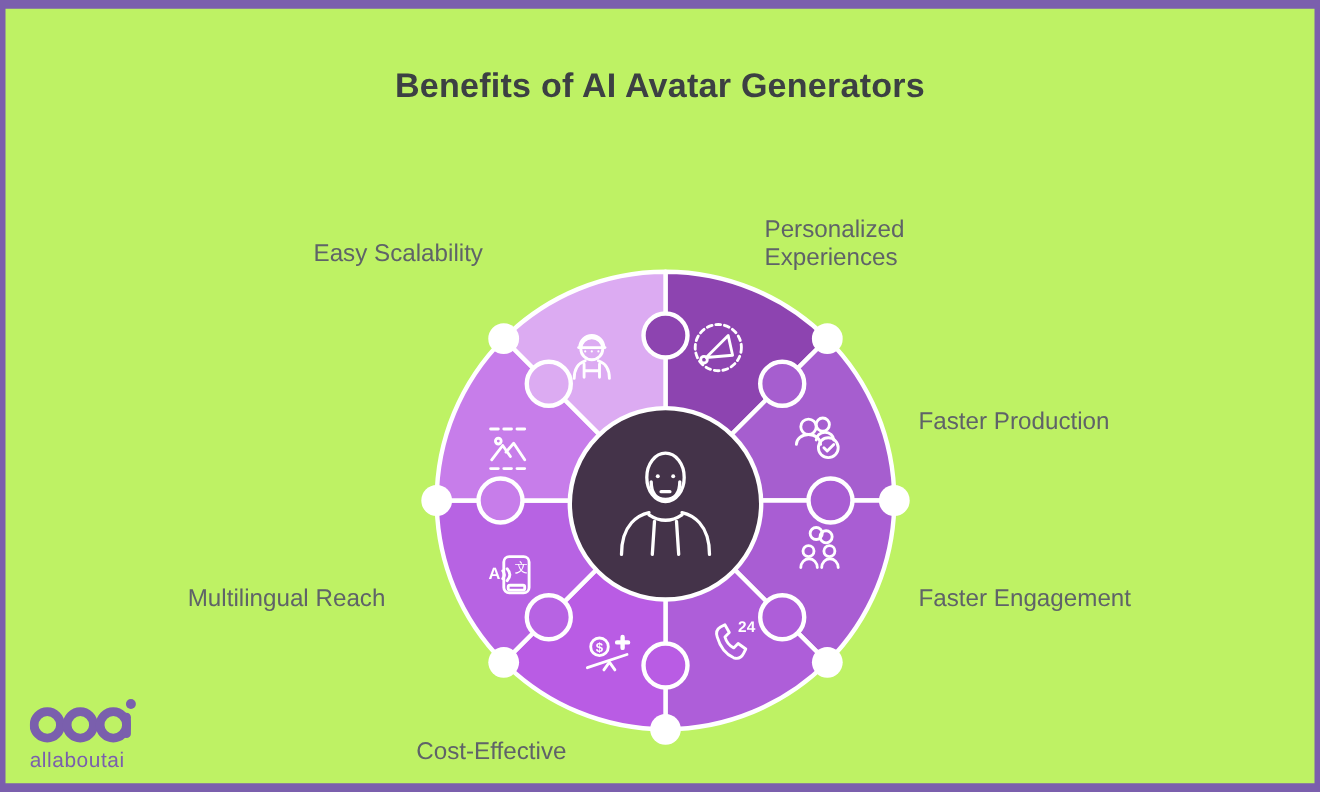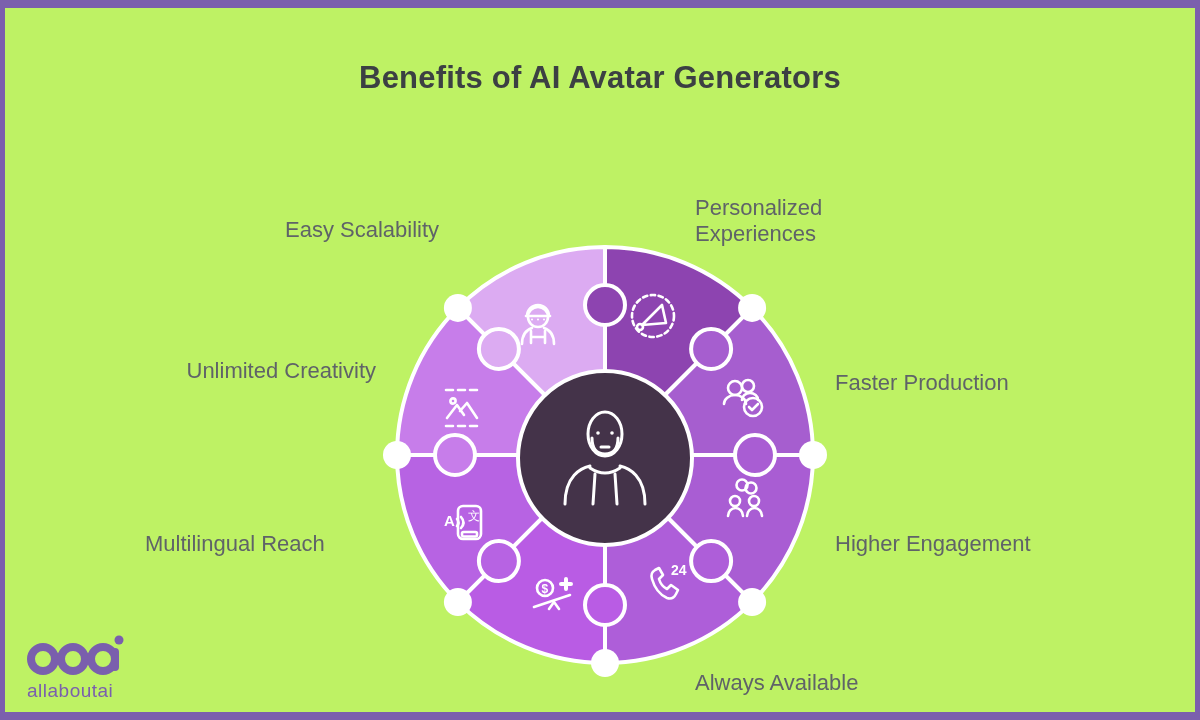--- a/index.html
+++ b/index.html
@@ -18,45 +18,44 @@
   }
   .seg-label{
     position:absolute; font-size:22px; color:#5f6368; line-height:26px;
   }
   .lbl-easy        {left:280px; top:209px; width:230px; text-align:left;}
   .lbl-personalized{left:690px; top:187px; width:150px; text-align:left;}
   .lbl-faster      {left:830px; top:362px;}
   .lbl-higher      {left:830px; top:523px;}
   .lbl-always      {left:690px; top:662px;}
   .lbl-cost        {left:280px; top:662px; width:230px; text-align:right;}
-  .lbl-multilingual{left:140px; top:523px; width:231px; text-align:left;}
+  .lbl-multilingual{left:140px; top:523px; width:231px; text-align:center;}
   .lbl-creativity  {left:140px; top:350px; width:231px; text-align:right;}
   .diagram-svg{position:absolute; left:0; top:0;}
   .logo{
     position:absolute; left:22px; top:626px; width:120px;
   }
   .logo-word{
     font-size:19px; color:#7a5fad; letter-spacing:0.5px; margin-top:0px;
     font-weight:400;
   }
 </style>
 </head>
 <body>
 
 <div class="page">
 
   <div class="title">Benefits of AI Avatar Generators</div>
 
   <div class="seg-label lbl-easy">Easy Scalability</div>
   <div class="seg-label lbl-personalized">Personalized Experiences</div>
   <div class="seg-label lbl-faster">Faster Production</div>
-  <div class="seg-label lbl-higher">Higher Engagement</div>
-  <div class="seg-label lbl-always">Always Available</div>
+  <div class="seg-label lbl-higher">Faster Engagement</div>
+  <div class="seg-label lbl-cost">Cost-Effective</div>
   <div class="seg-label lbl-multilingual">Multilingual Reach</div>
-  <div class="seg-label lbl-creativity">Unlimited Creativity</div>
 
   <svg class="diagram-svg" width="1200" height="720" viewBox="0 0 1200 720">
 
     <g stroke="#ffffff" stroke-width="4" stroke-linejoin="round">
       <path d="M600 447 L600 239 A208 208 0 0 1 747.1 299.9 Z" fill="#8d44b0"></path>
       <path d="M600 447 L747.1 299.9 A208 208 0 0 1 808 447 Z" fill="#a65ecf"></path>
       <path d="M600 447 L808 447 A208 208 0 0 1 747.1 594.1 Z" fill="#a95dd3"></path>
       <path d="M600 447 L747.1 594.1 A208 208 0 0 1 600 655 Z" fill="#ae5ed9"></path>
       <path d="M600 447 L600 655 A208 208 0 0 1 452.9 594.1 Z" fill="#b95ce4"></path>
       <path d="M600 447 L452.9 594.1 A208 208 0 0 1 392 447 Z" fill="#b763e3"></path>

